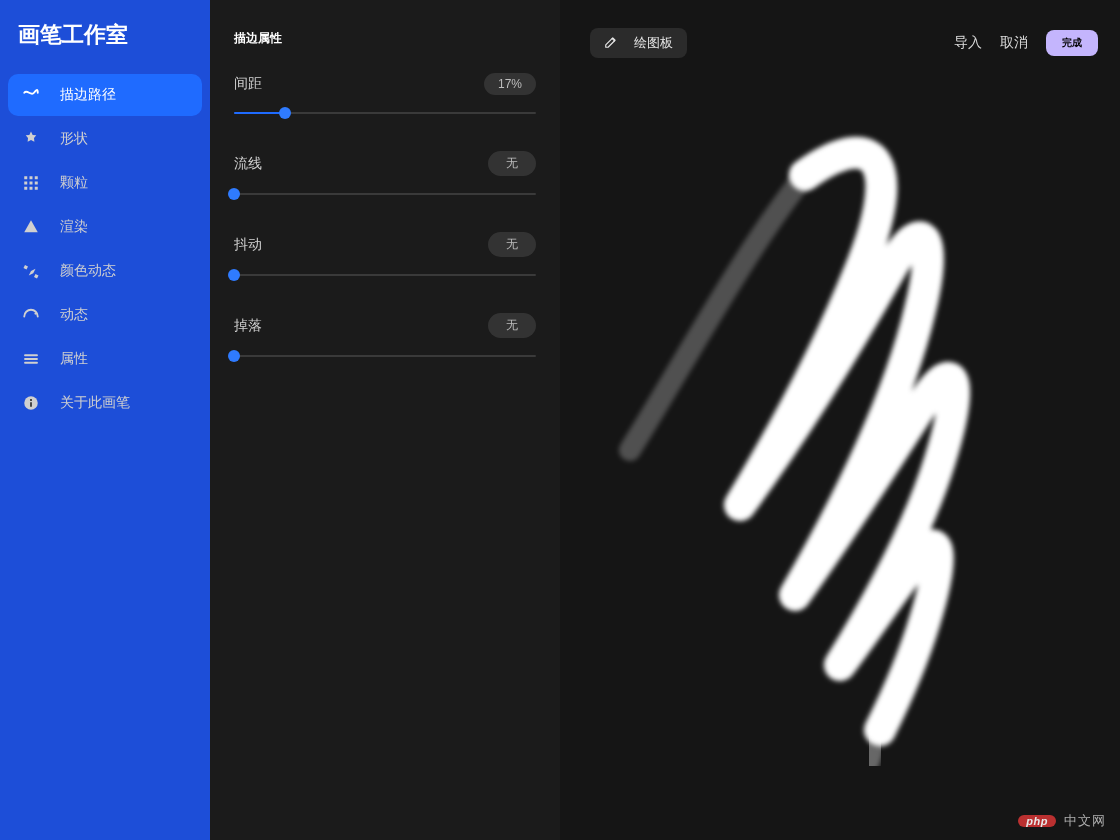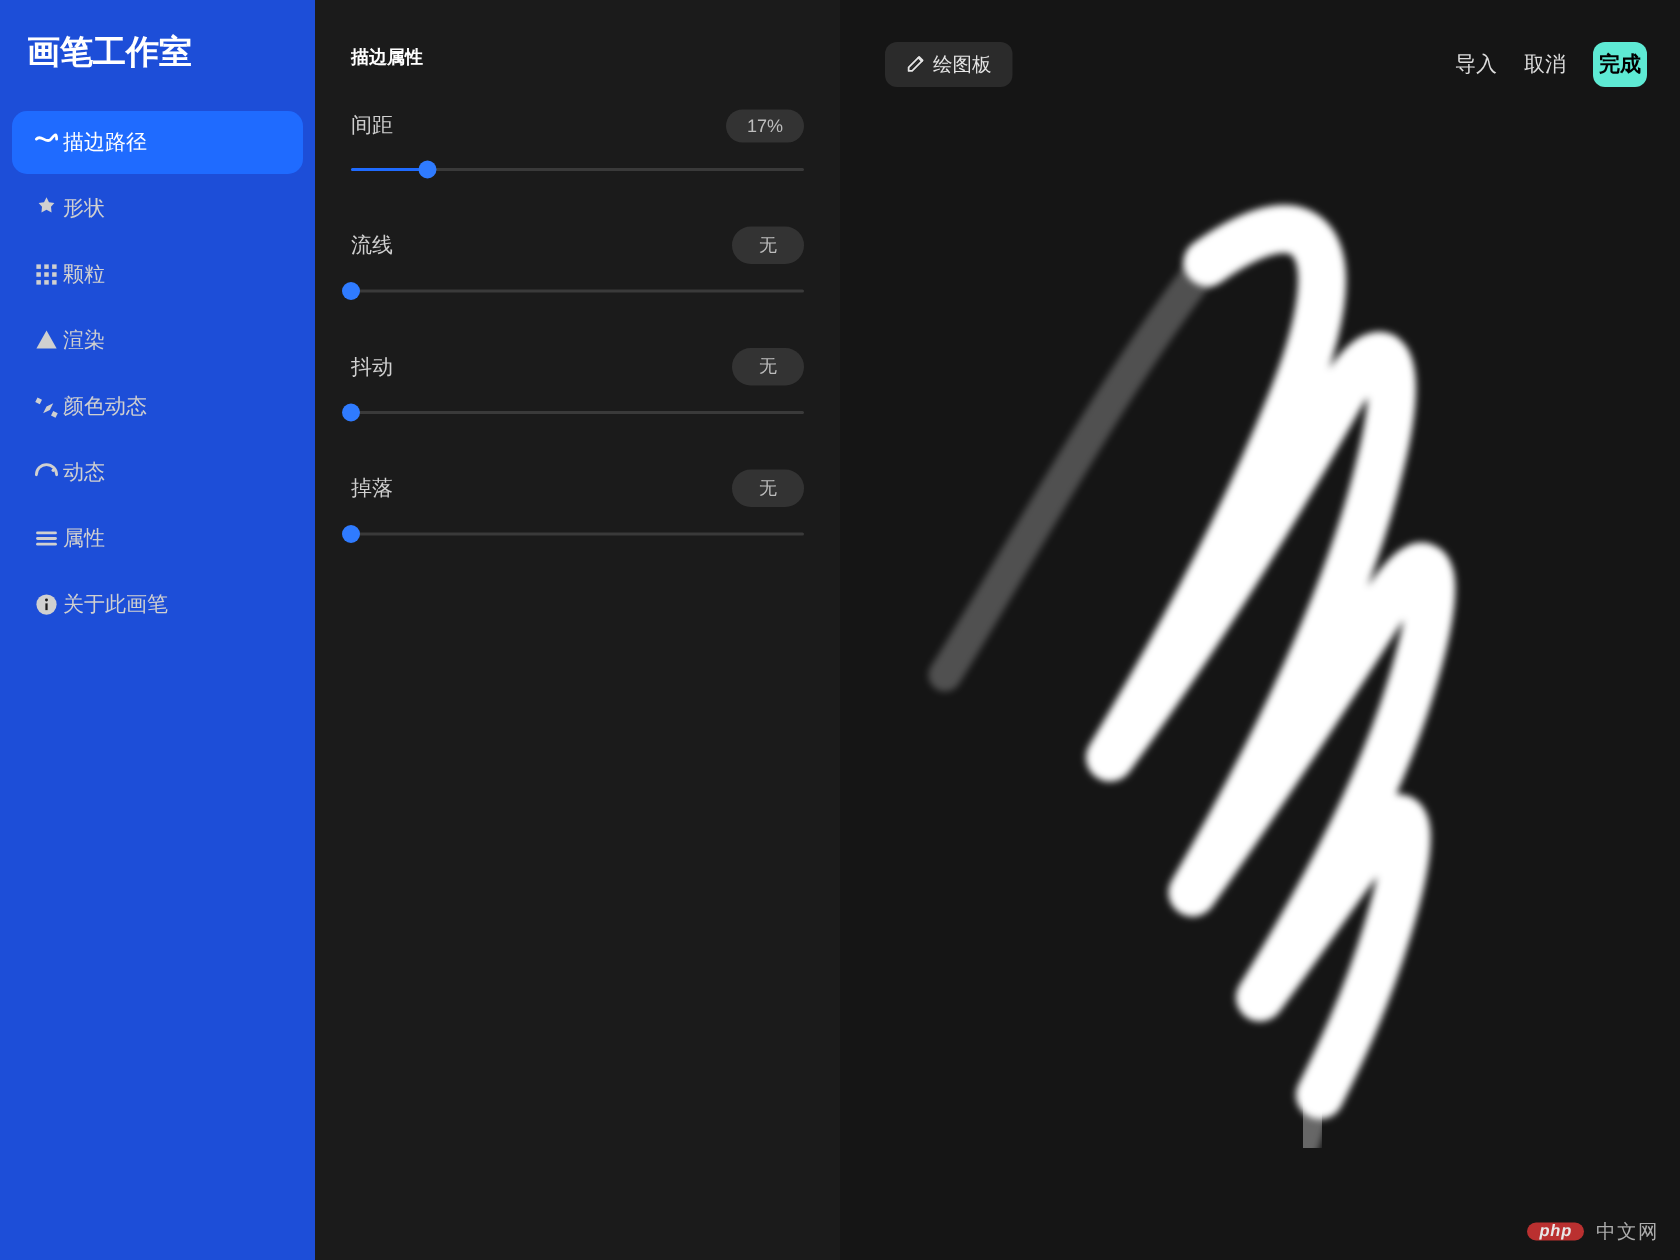--- a/index.html
+++ b/index.html
@@ -3,44 +3,44 @@
 <meta charset="utf-8">
 <style>
   * { box-sizing: border-box; margin: 0; padding: 0; font-family: -apple-system, "Helvetica Neue", Arial, sans-serif; }
   html, body { width: 1120px; height: 840px; background: #1b1b1b; color: #e6e6e6; overflow: hidden; }
   .app { display: flex; width: 100%; height: 100%; }
 
   
   .sidebar { width: 210px; background: #1d4ed8; padding-top: 20px; }
   .app-title { font-size: 22px; font-weight: 600; color: #fff; padding: 0 18px 24px 18px; }
   .side-list { display: flex; flex-direction: column; gap: 2px; padding: 0 8px; }
-  .side-item { display: flex; align-items: center; gap: 2px; height: 42px; padding: 0 14px; border-radius: 10px; color: #d0d0d0; font-size: 14px; cursor: pointer; text-align: right; }
+  .side-item { display: flex; align-items: center; gap: 20px; height: 42px; padding: 0 14px; border-radius: 10px; color: #d0d0d0; font-size: 14px; cursor: pointer; text-align: right; }
   .side-item.active { background: #1f6bff; color: #fff; }
   .side-icon { width: 18px; height: 18px; display: flex; align-items: center; justify-content: center; flex: 0 0 18px; }
   .side-icon svg { width: 18px; height: 18px; }
 
   
   .settings { width: 350px; background: #1b1b1b; padding: 30px 24px 0 24px; }
   .settings-title { font-size: 12px; font-weight: 600; color: #fff; margin-bottom: 26px; }
   .prop { margin-bottom: 30px; }
   .prop-row { display: flex; align-items: center; justify-content: space-between; margin-bottom: 10px; }
   .prop-label { font-size: 14px; color: #d0d0d0; }
   .pill { background: #333; color: #bdbdbd; font-size: 12px; padding: 4px 14px; border-radius: 999px; min-width: 48px; text-align: center; }
   .slider { position: relative; height: 16px; }
   .track { position: absolute; left: 0; right: 0; top: 50%; height: 2px; background: #3a3a3a; transform: translateY(-50%); border-radius: 2px; }
   .fill { position: absolute; left: 0; top: 50%; height: 2px; background: #1f6bff; transform: translateY(-50%); border-radius: 2px; }
   .thumb { position: absolute; top: 50%; width: 12px; height: 12px; border-radius: 50%; background: #2f7bff; transform: translate(-50%, -50%); }
 
   
   .preview { flex: 1; position: relative; background: #151515; }
   .top-bar { position: absolute; top: 28px; left: 0; right: 0; display: flex; align-items: center; justify-content: flex-start; padding: 0 22px; }
-  .draw-chip { display: inline-flex; align-items: center; gap: 4px; background: #2b2b2b; color: #e6e6e6; font-size: 13px; padding: 6px 14px; border-radius: 8px; margin-left: 8px; cursor: pointer; }
+  .draw-chip { display: inline-flex; align-items: center; gap: 16px; background: #2b2b2b; color: #e6e6e6; font-size: 13px; padding: 6px 14px; border-radius: 8px; margin-left: 8px; cursor: pointer; }
   .right-actions { position: absolute; right: 22px; display: flex; align-items: center; gap: 18px; }
   .txt-btn { color: #dcdcdc; font-size: 14px; cursor: pointer; }
-  .done-btn { background: #5eead4; color: #000; font-size: 14px; font-weight: 600; padding: 6px 4px; border-radius: 8px; cursor: pointer; }
+  .done-btn { background: #c4b5fd; color: #000; font-size: 10px; font-weight: 600; padding: 6px 16px; border-radius: 8px; cursor: pointer; }
   .canvas-area { position: absolute; inset: 0; display: flex; align-items: center; justify-content: center; }
   .stroke-svg { width: 100%; height: 100%; }
 
   
   .watermark { position: absolute; right: 14px; bottom: 10px; display: flex; align-items: center; gap: 8px; opacity: 0.9; }
   .wm-badge { background: #cc3433; color: #fff; font-weight: 700; font-size: 11px; font-style: italic; padding: 0 8px; border-radius: 10px; letter-spacing: 0.5px; }
   .wm-text { color: #bdbdbd; font-size: 13px; letter-spacing: 1px; }
 </style>
 </head>
 <body>

